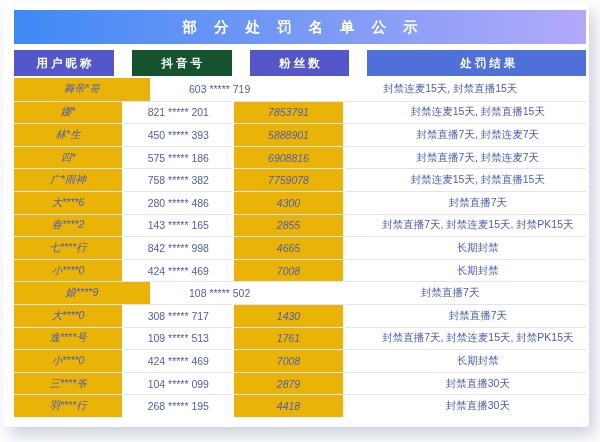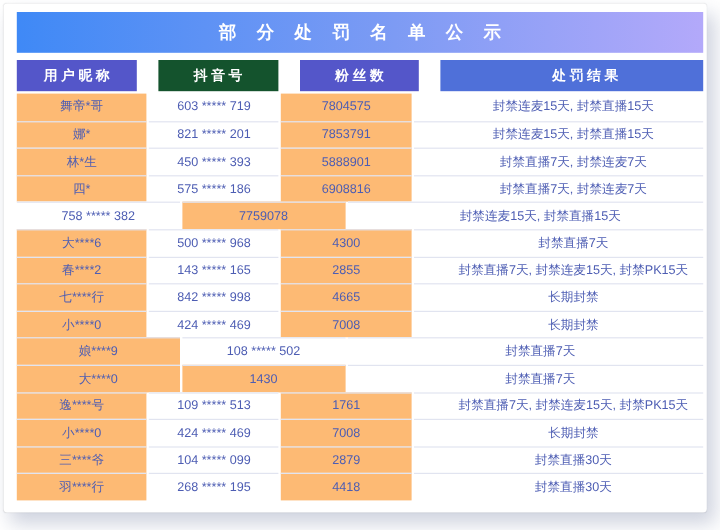--- a/index.html
+++ b/index.html
@@ -37,21 +37,21 @@
   .th.c2 { background:#14532d; }
   .th.c3 { background:#5456c9;text-align:right; }
   .th.c4 { background:#4f70d9; }
   .tbody { position:absolute; left:11px; top:75px; width:572px; }
   .tr { display:flex; gap:2px; height:22.6px; }
   .td {
     display:flex; align-items:center; justify-content:center;
     font-size:10.5px; color:#4d5db3; box-sizing:border-box;
     white-space:nowrap; overflow:hidden;
   }
-  .td.c1,.td.c3 { background:#fdba74; }
+  .td.c1,.td.c3 { background:#eab308;font-style:italic; }
   .td.c2,.td.c4 { background:#ffffff; }
   .tr + .tr .td { border-top:1px solid #e1e4f0; }
 </style>
 </head>
 <body>
 
 <div class="card">
 
   <div class="title-bar">
     <span class="title-text">部分处罚名单公示</span>
@@ -61,21 +61,20 @@
     <div class="th c1">用户昵称</div>
     <div class="th c2">抖音号</div>
     <div class="th c3">粉丝数</div>
     <div class="th c4">处罚结果</div>
   </div>
 
   <div class="tbody">
     <div class="tr">
       <div class="td c1">舞帝*哥</div>
       <div class="td c2">603 ***** 719</div>
-      <div class="td c3">7804575</div>
       <div class="td c4">封禁连麦15天, 封禁直播15天</div>
     </div>
     <div class="tr">
       <div class="td c1">娜*</div>
       <div class="td c2">821 ***** 201</div>
       <div class="td c3">7853791</div>
       <div class="td c4">封禁连麦15天, 封禁直播15天</div>
     </div>
     <div class="tr">
       <div class="td c1">林*生</div>
@@ -83,27 +82,28 @@
       <div class="td c3">5888901</div>
       <div class="td c4">封禁直播7天, 封禁连麦7天</div>
     </div>
     <div class="tr">
       <div class="td c1">四*</div>
       <div class="td c2">575 ***** 186</div>
       <div class="td c3">6908816</div>
       <div class="td c4">封禁直播7天, 封禁连麦7天</div>
     </div>
     <div class="tr">
+      <div class="td c1">广*雨神</div>
       <div class="td c2">758 ***** 382</div>
       <div class="td c3">7759078</div>
       <div class="td c4">封禁连麦15天, 封禁直播15天</div>
     </div>
     <div class="tr">
       <div class="td c1">大****6</div>
-      <div class="td c2">500 ***** 968</div>
+      <div class="td c2">280 ***** 486</div>
       <div class="td c3">4300</div>
       <div class="td c4">封禁直播7天</div>
     </div>
     <div class="tr">
       <div class="td c1">春****2</div>
       <div class="td c2">143 ***** 165</div>
       <div class="td c3">2855</div>
       <div class="td c4">封禁直播7天, 封禁连麦15天, 封禁PK15天</div>
     </div>
     <div class="tr">
@@ -118,20 +118,21 @@
       <div class="td c3">7008</div>
       <div class="td c4">长期封禁</div>
     </div>
     <div class="tr">
       <div class="td c1">娘****9</div>
       <div class="td c2">108 ***** 502</div>
       <div class="td c4">封禁直播7天</div>
     </div>
     <div class="tr">
       <div class="td c1">大****0</div>
+      <div class="td c2">308 ***** 717</div>
       <div class="td c3">1430</div>
       <div class="td c4">封禁直播7天</div>
     </div>
     <div class="tr">
       <div class="td c1">逸****号</div>
       <div class="td c2">109 ***** 513</div>
       <div class="td c3">1761</div>
       <div class="td c4">封禁直播7天, 封禁连麦15天, 封禁PK15天</div>
     </div>
     <div class="tr">

